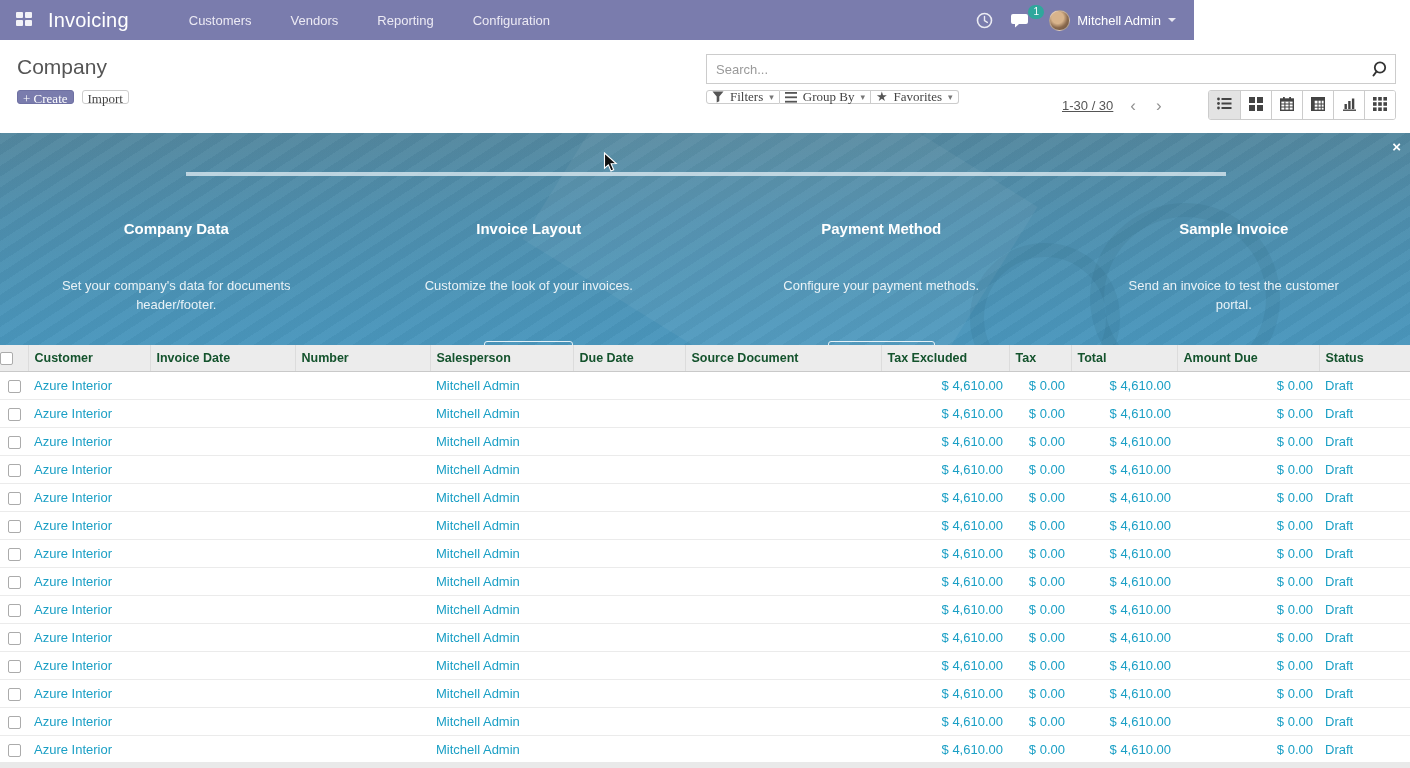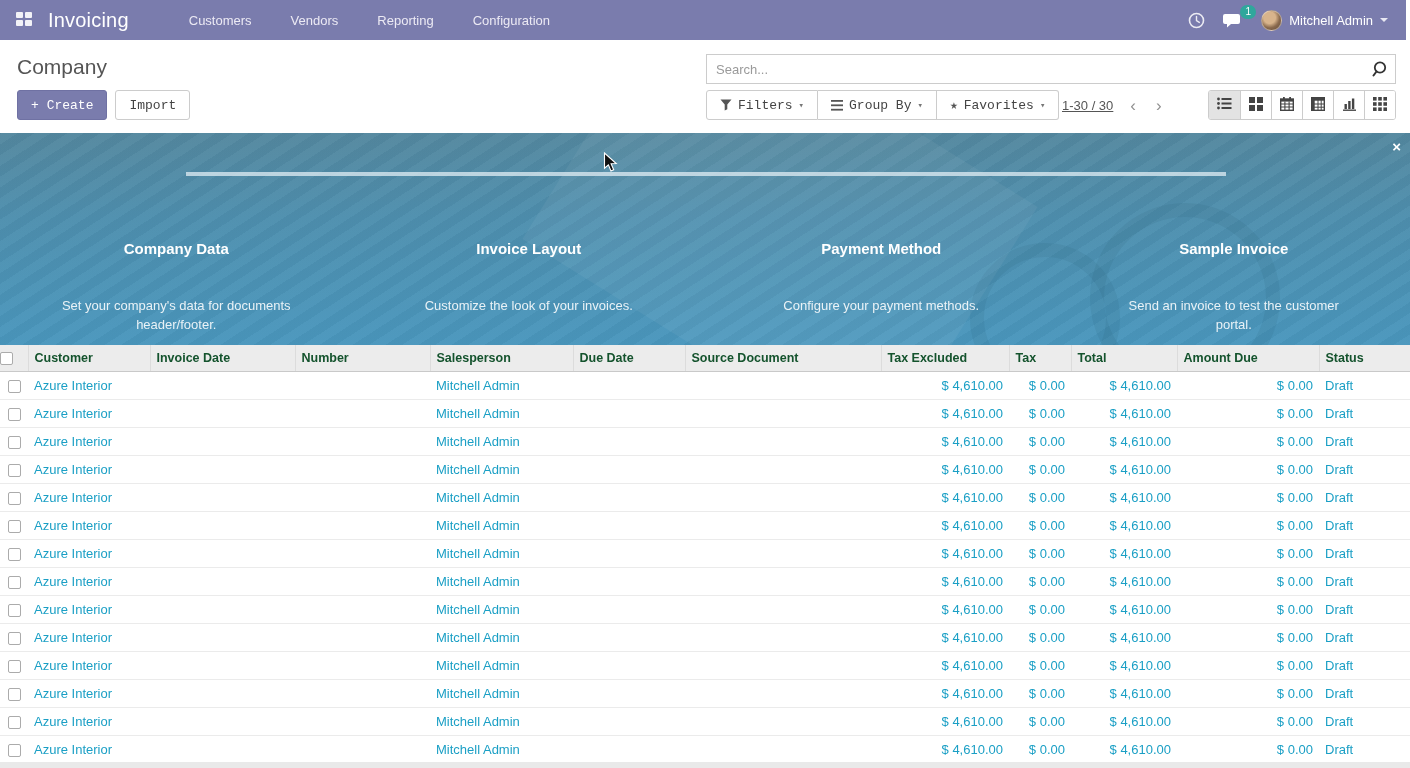--- a/index.html
+++ b/index.html
@@ -1,41 +1,41 @@
 <!DOCTYPE html>
 <html><head>
 <meta charset="utf-8">
 <style>
   * { margin:0; padding:0; box-sizing:border-box; }
   html,body { width:1410px; height:768px; overflow:hidden; font-family:"Liberation Sans", sans-serif; background:#fff; }
   #screen { position:relative; width:1410px; height:768px; overflow:hidden; }
 
   
-  .navbar { position:absolute; top:0; left:0; width:1406px; height:40px; background:#7a7cad; display:flex; align-items:center; color:#fff; }
+  .navbar { position:absolute; top:0; left:0; width:1194px; height:40px; background:#7a7cad; display:flex; align-items:center; color:#fff; }
   .apps-icon { width:18px; height:16px; margin:0 14px 0 16px; display:grid; grid-template-columns:7px 7px; grid-template-rows:6px 6px; gap:2px; cursor:pointer; }
   .apps-icon span { background:rgba(255,255,255,.9); border-radius:1px; }
   .brand { font-size:20px; font-weight:400; margin-right:48px; letter-spacing:.2px; }
   .nav-menu { display:flex; gap:15px; height:100%; align-items:center; }
   .nav-item { font-size:13px; padding:0 12px; height:100%; display:flex; align-items:center; color:#eceaf4; cursor:pointer; }
   .nav-right { margin-left:auto; display:flex; align-items:center; gap:18px; padding-right:18px; }
   .sys-icon { position:relative; display:flex; align-items:center; cursor:pointer; }
   .badge { position:absolute; top:-7px; right:-13px; background:#2fa79c; color:#fff; font-size:10px; min-width:16px; height:14px; border-radius:8px; display:flex; align-items:center; justify-content:center; padding:0 4px; }
   .user-area { display:flex; align-items:center; gap:7px; cursor:pointer; }
   .avatar { width:21px; height:21px; border-radius:50%; background:radial-gradient(circle at 40% 35%, #d8b48c 0 35%, #8a6a4e 60%, #5d4634 100%); border:1px solid rgba(255,255,255,.4); }
   .user-name { font-size:13px; color:#fff; }
   .caret-w { width:0; height:0; border-left:4px solid transparent; border-right:4px solid transparent; border-top:4px solid #e8e8f2; }
 
   
   .control { position:absolute; top:40px; left:0; width:1410px; height:93px; background:#fff; }
   .page-title { position:absolute; left:17px; top:15px; font-size:21px; color:#555; font-weight:400; }
   .search-wrap { position:absolute; left:706px; top:14px; width:690px; height:30px; }
   .search-input { width:100%; height:100%; border:1px solid #ccc; padding:0 34px 0 9px; font-size:13px; color:#333; outline:none; font-family:"Liberation Sans",sans-serif; }
   .search-input::placeholder { color:#9a9a9a; }
   .search-btn { position:absolute; right:6px; top:6px; width:18px; height:18px; cursor:pointer; }
-  .btn { font-size:13px; border:1px solid #ccc; background:#fff; color:#444; border-radius:3px; padding:0 13px; height:30px; cursor:pointer; font-family:Liberation Mono, monospace; }
+  .btn { font-size:13px; border:1px solid #ccc; background:#fff; color:#444; border-radius:3px; padding:0 5px; height:14px; cursor:pointer; font-family:Liberation Serif, serif; }
   .btn-primary { background:#7a7cad; border-color:#6f71a3; color:#fff; }
   .left-btns { position:absolute; left:17px; top:50px; display:flex; gap:8px; }
   .filter-group { position:absolute; left:706px; top:50px; display:flex; }
   .filter-group .btn { border-radius:0; border-left-width:0; display:flex; align-items:center; gap:6px; }
   .filter-group .btn:first-child { border-radius:3px 0 0 3px; border-left-width:1px; }
   .filter-group .btn:last-child { border-radius:0 3px 3px 0; }
   .caret-g { font-size:9px; color:#777; }
   .pager { position:absolute; left:1062px; top:50px; height:30px; display:flex; align-items:center; gap:14px; }
   .pager-text { font-size:13px; color:#555;text-decoration:underline; }
   .pg-arrow { font-size:17px; color:#909090; cursor:pointer; line-height:1; padding:0 3px; }
@@ -45,21 +45,21 @@
   .vs-btn.active { background:#e3e3e3; }
 
   
   .banner { position:absolute; top:133px; left:0; width:1410px; height:212px; background:linear-gradient(180deg, #54889f 0%, #4e8fae 40%, #4a97bd 100%); overflow:hidden; }
   .banner-texture { position:absolute; inset:0; background:repeating-linear-gradient(-33deg, rgba(255,255,255,.025) 0 9px, rgba(0,20,40,.03) 9px 18px); }
   .ghost-circle { position:absolute; border:14px solid rgba(20,50,70,.07); border-radius:50%; }
   .ghost-tri { position:absolute; width:420px; height:300px; background:rgba(255,255,255,.05); transform:rotate(32deg); }
   .banner-close { position:absolute; top:6px; right:9px; color:#fff; font-size:15px; font-weight:bold; cursor:pointer; line-height:1; }
   .timeline { position:absolute; top:39px; left:186px; right:184px; height:4px; background:rgba(225,238,244,.75); }
   .steps { position:absolute; inset:0; display:flex; }
-  .step { flex:1 1 0; display:flex; flex-direction:column; align-items:center; padding-top:52px;gap:32px; }
+  .step { flex:1 1 0; display:flex; flex-direction:column; align-items:center; padding-top:32px;gap:32px; }
   .dot { width:17px; height:17px; border-radius:50%; background:#f8e7c3; box-shadow:0 0 3px rgba(0,0,0,.25); }
   .step-title { margin-top:23px; color:#fff; font-size:15px; font-weight:bold; }
   .step-desc { margin-top:8px; color:rgba(255,255,255,.88); font-size:13px; text-align:center; max-width:230px; line-height:1.45; }
   .step-btn { margin-top:13px; background:transparent; border:1px solid rgba(255,255,255,.85); color:#fff; font-size:13px; padding:6px 13px; border-radius:3px; cursor:pointer; font-family:"Liberation Sans",sans-serif; }
 
   
   .list-wrap { position:absolute; top:345px; left:0; width:1410px; }
   table.list { width:1410px; border-collapse:collapse; table-layout:fixed; }
   table.list th { background:#ececec; font-size:12.5px; color:#14532d; text-align:left; font-weight:bold; height:26px; padding:0 6px; border-bottom:1px solid #c9c9c9; border-left:1px solid #dcdcdc; white-space:nowrap; overflow:hidden; }
   table.list th:first-child { border-left:none; }

